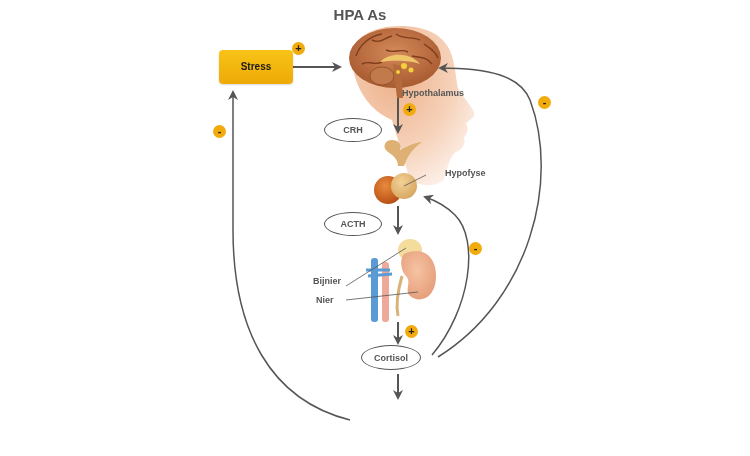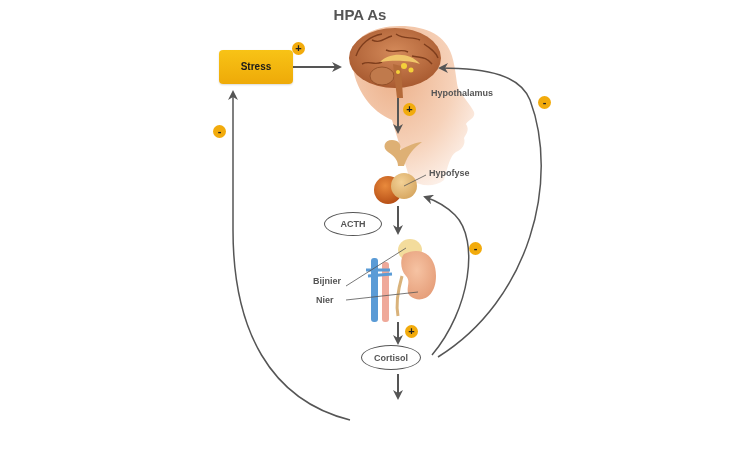--- a/index.html
+++ b/index.html
@@ -100,25 +100,26 @@
 
     <line x1="404" y1="186" x2="426" y2="175" stroke="#555" stroke-width="0.8"></line>
     <line x1="346" y1="286" x2="406" y2="248" stroke="#555" stroke-width="0.8"></line>
     <line x1="346" y1="300" x2="418" y2="292" stroke="#555" stroke-width="0.8"></line>
   </svg>
 
   <div class="title">HPA As</div>
 
   <div class="ybox" style="left:201px;top:50px;width:74px;height:34px;">Stress</div>
 
+  <div class="ellipse" style="left:324px;top:118px;width:58px;height:24px;">CRH</div>
   <div class="ellipse" style="left:324px;top:212px;width:58px;height:24px;">ACTH</div>
   <div class="ellipse" style="left:361px;top:345px;width:60px;height:25px;">Cortisol</div>
 
-  <div class="label" style="left:402px;top:88px;padding-left:29px;">Hypothalamus</div>
-  <div class="label" style="left:429px;top:168px;">Hypofyse</div>
+  <div class="label" style="left:402px;top:88px;">Hypothalamus</div>
+  <div class="label" style="left:445px;top:168px;">Hypofyse</div>
   <div class="label" style="left:313px;top:276px;">Bijnier</div>
   <div class="label" style="left:316px;top:295px;">Nier</div>
 
   <div class="sign" style="left:292px;top:42px;">+</div>
   <div class="sign" style="left:403px;top:103px;">+</div>
   <div class="sign" style="left:405px;top:325px;">+</div>
   <div class="sign" style="left:538px;top:96px;">-</div>
   <div class="sign" style="left:469px;top:242px;">-</div>
   <div class="sign" style="left:213px;top:125px;">-</div>
 </div>

